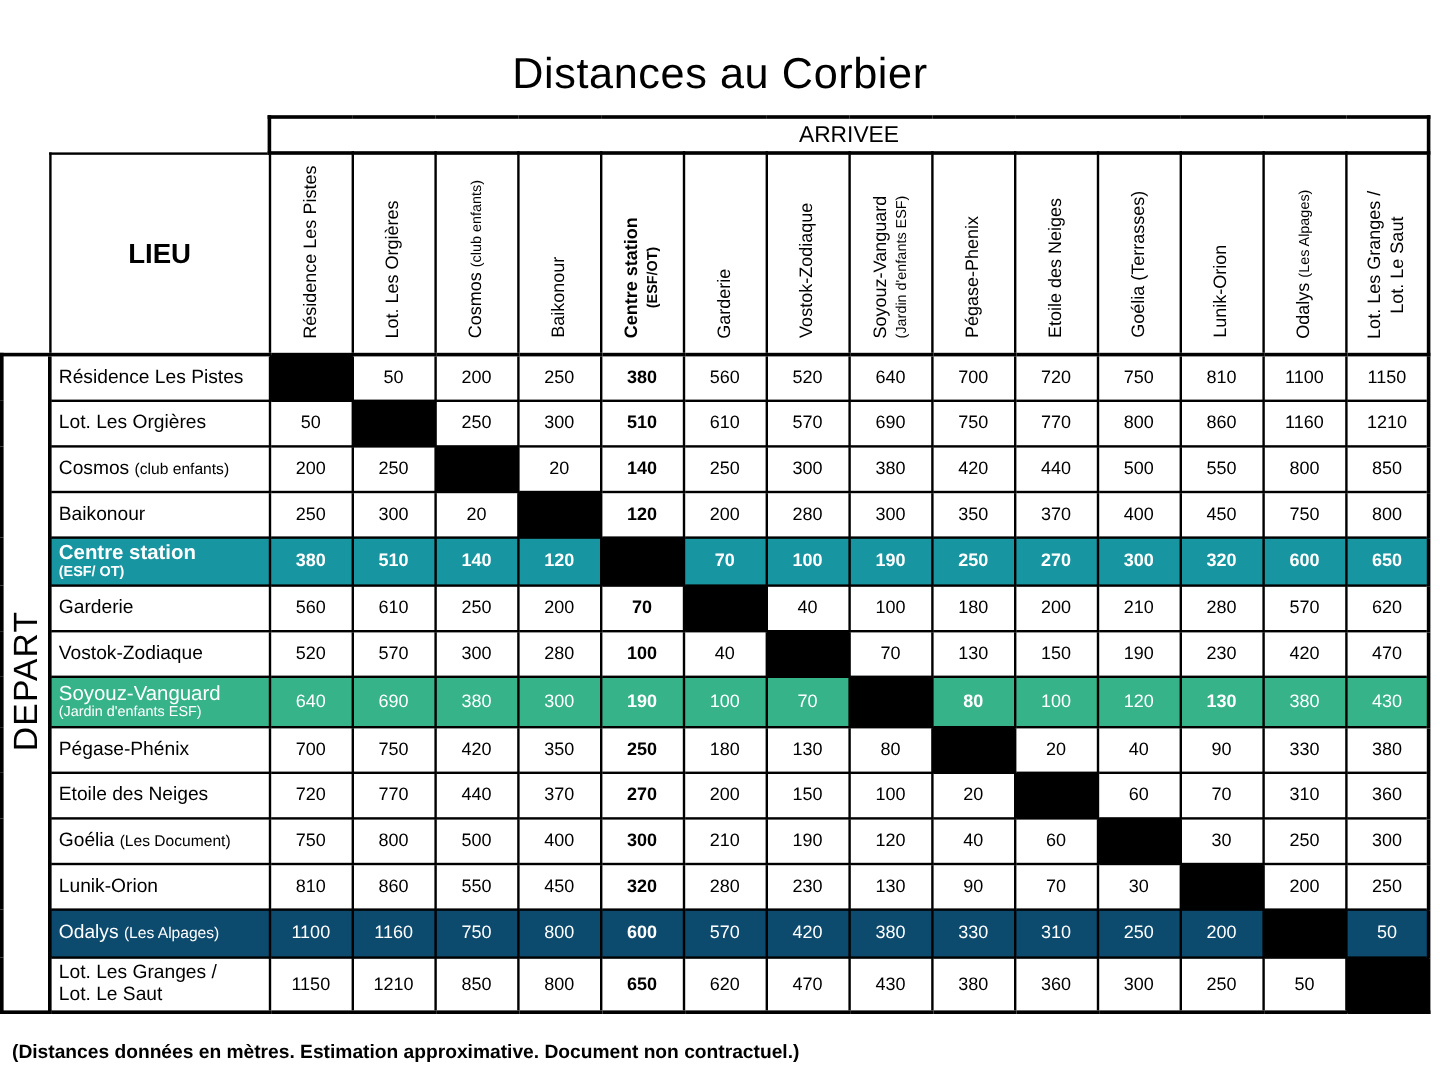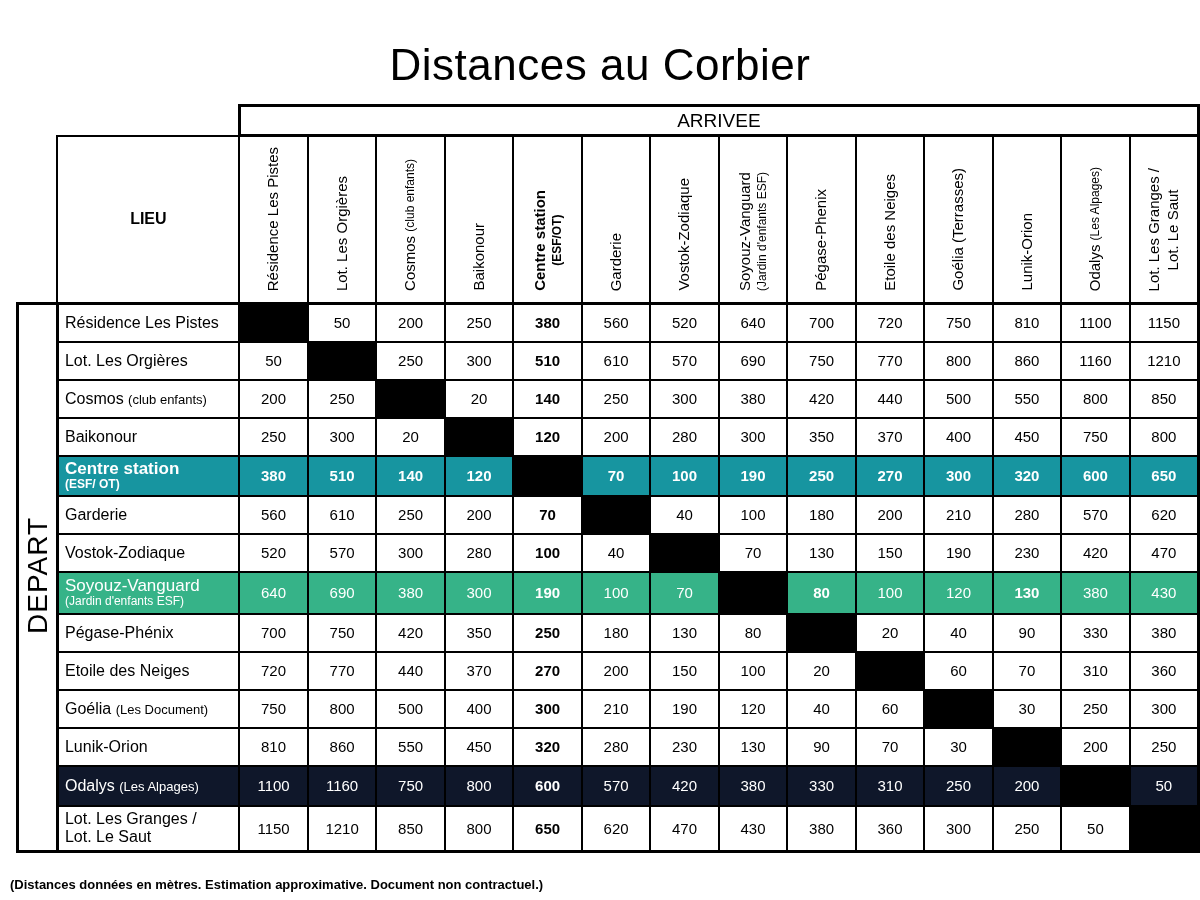--- a/index.html
+++ b/index.html
@@ -3,37 +3,37 @@
 <meta charset="utf-8">
 <style>
   * { box-sizing: border-box; }
   html,body { margin:0; padding:0; }
   body {
     width:1200px; height:900px; background:#ffffff;
     font-family:"Liberation Sans", sans-serif; color:#000;
     overflow:hidden;
   }
   .title {
-    text-align:center; font-size:44px; font-weight:400;
+    text-align:center; font-size:36px; font-weight:400;
     margin:40px 0 14px 0; letter-spacing:0.5px;
   }
-  table { border-collapse:collapse; margin-left:16px; table-layout:fixed; }
+  table { border-collapse:collapse; margin-left:0; table-layout:fixed; }
   col.c-depart { width:40px; }
   col.c-label  { width:183px; }
   col.c-data   { width:69px; }
   td { border:2px solid #000; padding:0; }
   td.blank { border:none; background:#fff; }
 
   .r-arrivee { height:30px; }
   .arrivee-cell { text-align:center; vertical-align:middle; font-size:19px; border-width:3px; }
 
   .r-heads { height:168px; }
   .r-heads td { border-bottom-width:3px; }
   .r-heads td:last-child { border-right-width:3px; }
-  .lieu-cell { text-align:center; vertical-align:middle; font-weight:700; font-size:16px; }
+  .lieu-cell { text-align:center; vertical-align:middle; font-weight:700; font-size:23px; }
 
   .colhead { text-align:center; vertical-align:bottom; padding-bottom:7px; }
   .vert {
     writing-mode:vertical-rl; transform:rotate(180deg);
     white-space:nowrap; display:inline-block; font-size:15px; line-height:1.25;
   }
   .vert span { display:block; }
   .vert .ch-sub  { font-size:12px; }
   .vert .ch-same { font-size:15px; }
   .vert .inline  { display:inline; font-size:12px; }
@@ -52,28 +52,28 @@
   .rowlabel { padding:2px 4px 2px 6px; vertical-align:middle; font-size:16px; line-height:1.12; }
   .rowlabel .sub-inline { font-size:13px; }
   .rowlabel .sub-block  { display:block; font-size:12px; }
   .rowlabel .sub-same   { display:block; font-size:16px; }
 
   .val { text-align:center; vertical-align:middle; font-size:15px; }
   .val.bold { font-weight:700; }
   .diag { background:#000; }
 
   tr.style-teal  td { background:#1795a0; color:#fff; }
-  tr.style-teal2 td { background:#0f172a; color:#fff; }
+  tr.style-teal2 td { background:#0c4a6e; color:#fff; }
   tr.style-green td { background:#36b388; color:#fff; }
   tr.style-teal td.diag, tr.style-teal2 td.diag, tr.style-green td.diag { background:#000; }
   tr.style-teal .rowlabel { font-weight:700; font-size:17px; }
   tr.style-teal .rowlabel .sub-block { font-weight:700; }
   tr.style-green .rowlabel { font-size:17px; }
 
-  .footer { margin:24px 0 0 10px; font-size:13px; font-weight:700; }
+  .footer { margin:24px 0 0 10px; font-size:16px; font-weight:700; }
 </style>
 </head>
 <body>
 
 <div class="title">Distances au Corbier</div>
 
 <table>
   <colgroup id="cols">
     <col class="c-depart">
       <col class="c-label">

